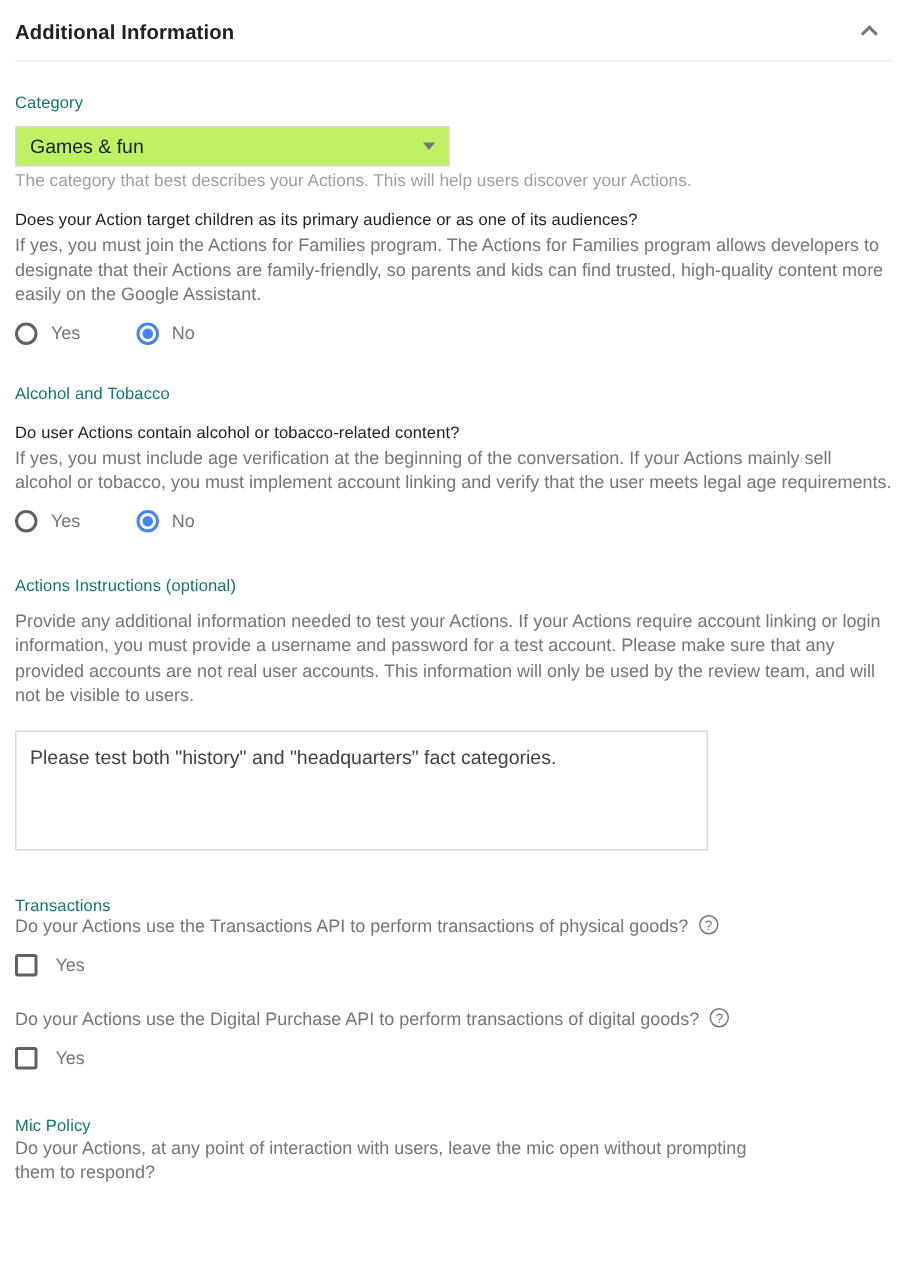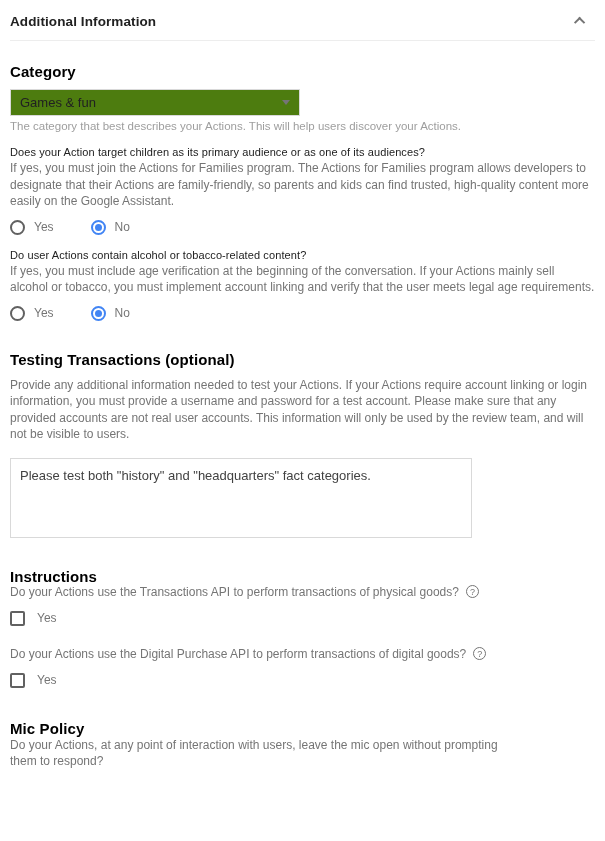--- a/index.html
+++ b/index.html
@@ -35,34 +35,34 @@
   }
   .chevron-up {
     display: inline-block;
     width: 8px; height: 8px;
     border-top: 2px solid #757575;
     border-left: 2px solid #757575;
     transform: rotate(45deg) translateY(2px);
   }
 
   .field-label, .sub-heading {
-    font-size: 15px;
-    font-weight: bold;
-    color: #000000;
+    font-size: 11px;
+    font-weight: normal;
+    color: #0f766e;
     letter-spacing: .1px;
   }
 
   .category-label { margin-top: 22px; }
 
   .select-box {
     margin-top: 9px;
     width: 290px;
     height: 27px;
     border: 1px solid #d9d9d9;
-    background: #4d7c0f;
+    background: #bef264;
     display: flex;
     align-items: center;
     justify-content: space-between;
     padding: 0 9px;
     cursor: pointer;
   }
   .select-box .value { font-size: 13px; color: #212121; }
   .caret-down {
     width: 0; height: 0;
     border-left: 4px solid transparent;
@@ -202,40 +202,41 @@
       <span class="radio-circle"></span>
       <span class="control-label">Yes</span>
     </span>
     <span class="radio-option">
       <span class="radio-circle selected"></span>
       <span class="control-label">No</span>
     </span>
   </div>
 
   
+  <div class="sub-heading fam-heading">Alcohol and Tobacco</div>
   <p class="question">Do user Actions contain alcohol or tobacco-related content?</p>
   <p class="helper-par">If yes, you must include age verification at the beginning of the conversation. If your Actions mainly sell alcohol or tobacco, you must implement account linking and verify that the user meets legal age requirements.</p>
   <div class="radio-row">
     <span class="radio-option">
       <span class="radio-circle"></span>
       <span class="control-label">Yes</span>
     </span>
     <span class="radio-option">
       <span class="radio-circle selected"></span>
       <span class="control-label">No</span>
     </span>
   </div>
 
   
-  <div class="sub-heading ti-heading">Testing Transactions (optional)</div>
+  <div class="sub-heading ti-heading">Actions Instructions (optional)</div>
   <p class="helper-par ti-par">Provide any additional information needed to test your Actions. If your Actions require account linking or login information, you must provide a username and password for a test account. Please make sure that any provided accounts are not real user accounts. This information will only be used by the review team, and will not be visible to users.</p>
   <textarea class="textarea" style="">Please test both "history" and "headquarters" fact categories.</textarea>
 
   
-  <div class="sub-heading tr-heading">Instructions</div>
+  <div class="sub-heading tr-heading">Transactions</div>
 
   <div class="q-row">
     <span>Do your Actions use the Transactions API to perform transactions of physical goods?</span>
     <span class="help-icon">?</span>
   </div>
   <div class="checkbox-row">
     <span class="checkbox-box"></span>
     <span class="control-label">Yes</span>
   </div>
 

